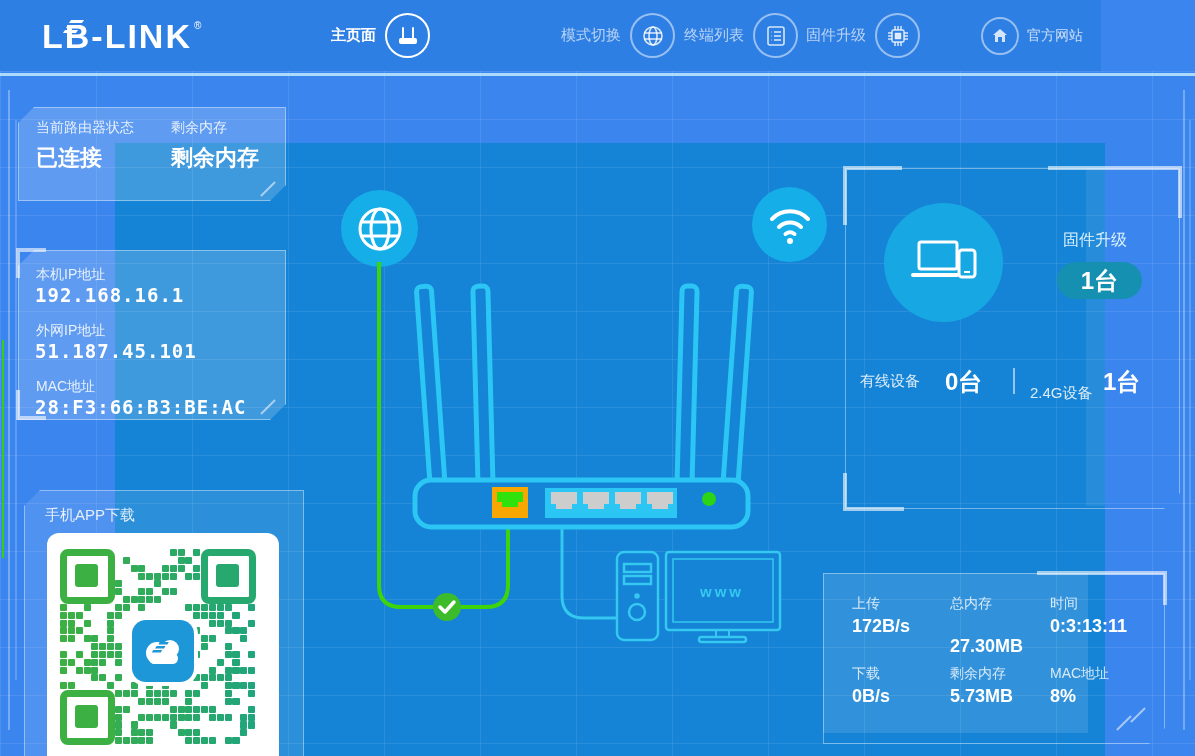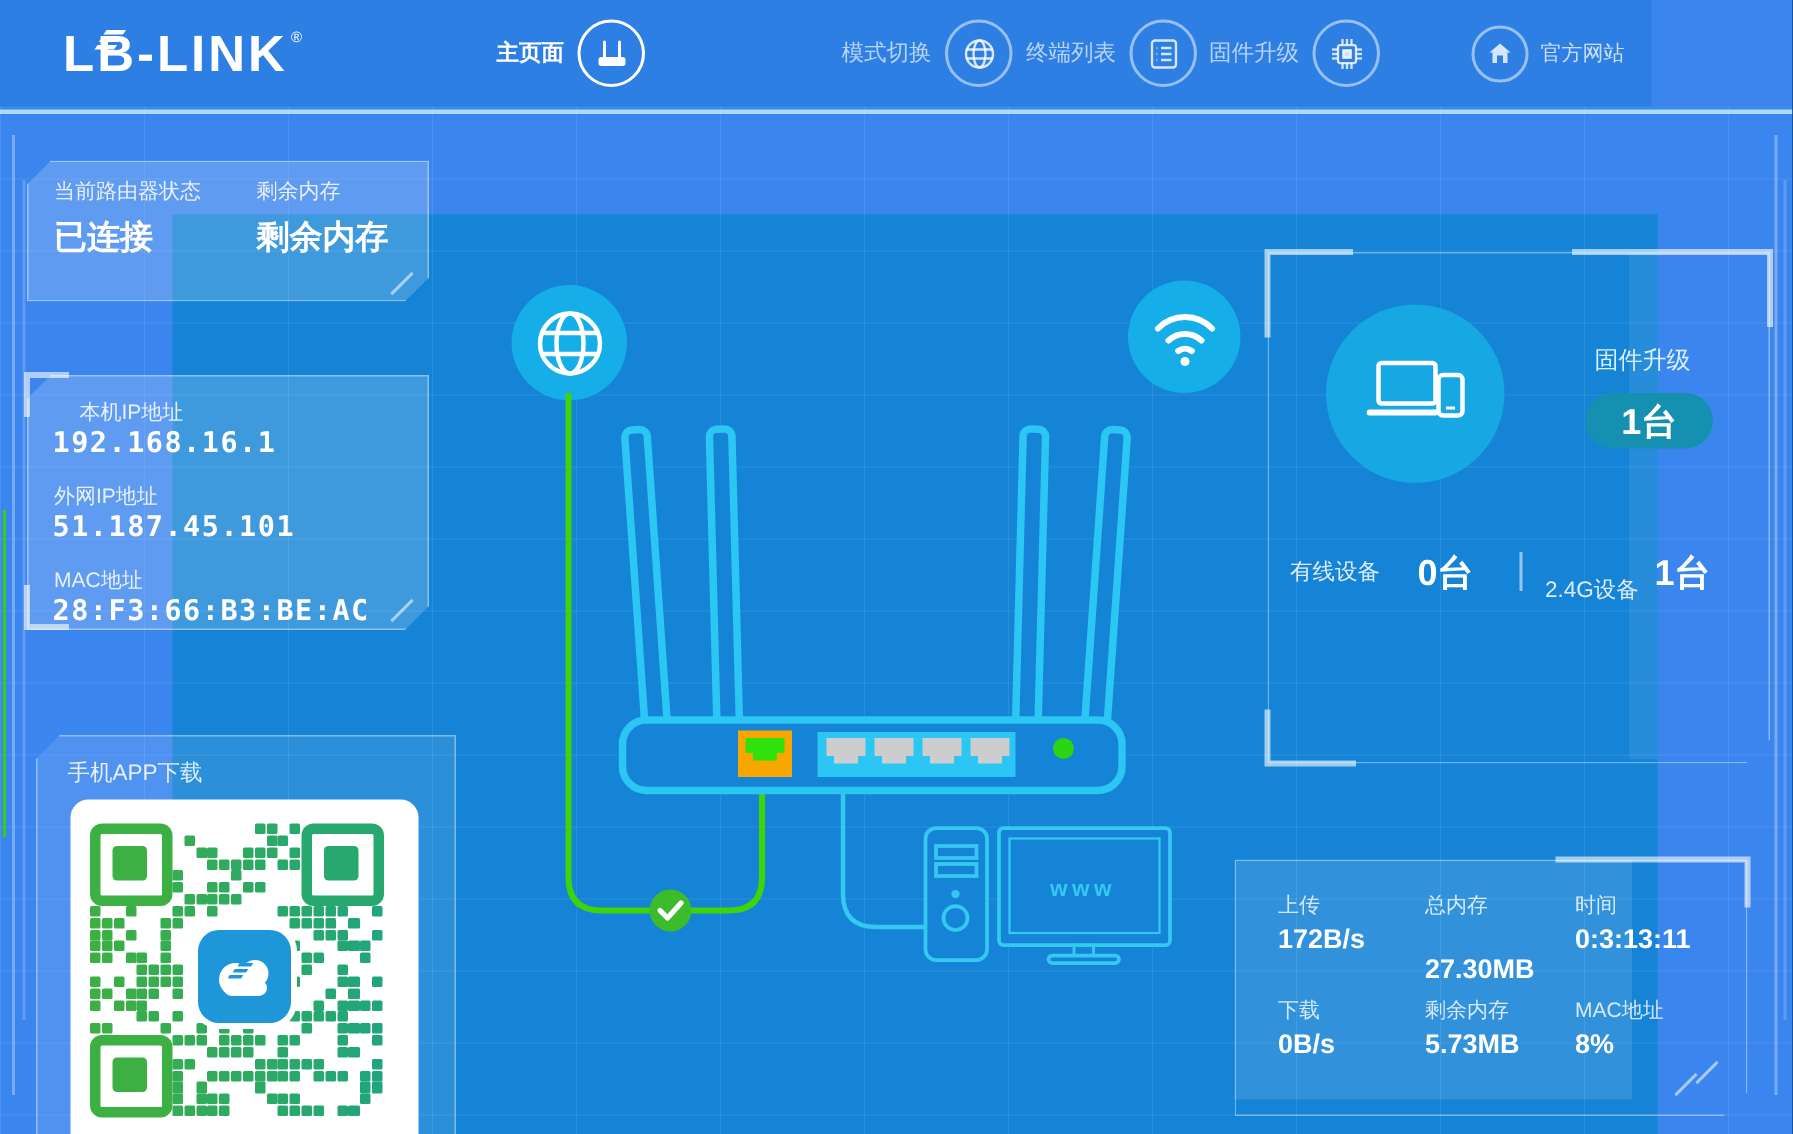--- a/index.html
+++ b/index.html
@@ -197,21 +197,21 @@
   <div class="abs slash" style="left:258px;top:188px;"></div>
   <div class="abs lab" style="left:36px;top:119px;">当前路由器状态</div>
   <div class="abs val-lg" style="left:36px;top:143px;">已连接</div>
   <div class="abs lab" style="left:171px;top:119px;">剩余内存</div>
   <div class="abs val-lg" style="left:171px;top:143px;">剩余内存</div>
 
   <div class="abs hud-fill hud-line chamfer-both" id="ip-panel"></div>
   <div class="abs bk bk-tl" style="left:16px;top:248px;width:26px;height:26px;"></div>
   <div class="abs bk bk-bl" style="left:16px;top:390px;width:26px;height:26px;"></div>
   <div class="abs slash" style="left:258px;top:406px;"></div>
-  <div class="abs lab" style="left:36px;top:266px;margin-left:17px;">本机IP地址</div>
+  <div class="abs lab" style="left:36px;top:266px;">本机IP地址</div>
   <div class="abs val-num" style="left:35px;top:284px;">192.168.16.1</div>
   <div class="abs lab" style="left:36px;top:322px;">外网IP地址</div>
   <div class="abs val-num" style="left:35px;top:340px;">51.187.45.101</div>
   <div class="abs lab" style="left:36px;top:378px;">MAC地址</div>
   <div class="abs val-num" style="left:35px;top:396px;">28:F3:66:B3:BE:AC</div>
 
   <div class="abs hud-line chamfer-tl" id="qr-panel"></div>
   <div class="abs lab" style="left:45px;top:506px;font-size:15px;">手机APP下载</div>
   <div class="abs" id="qr-card"></div>
   <div class="abs" id="qr-grid">

